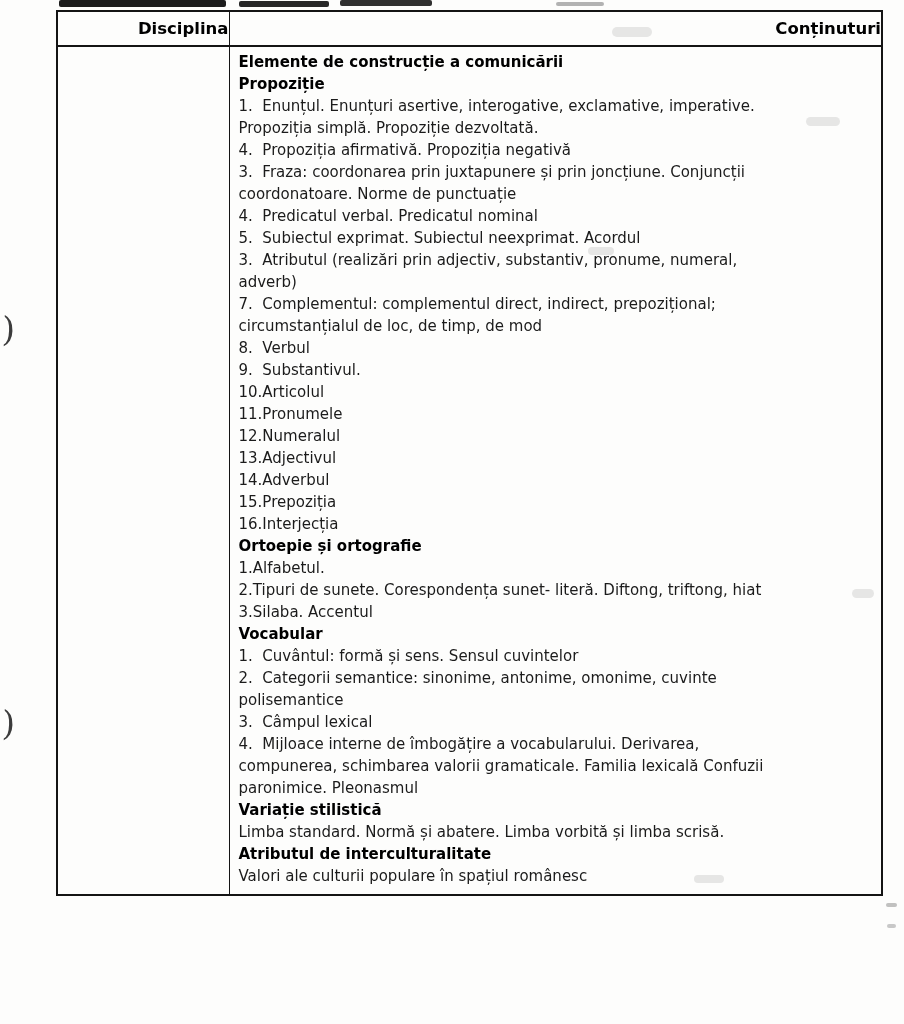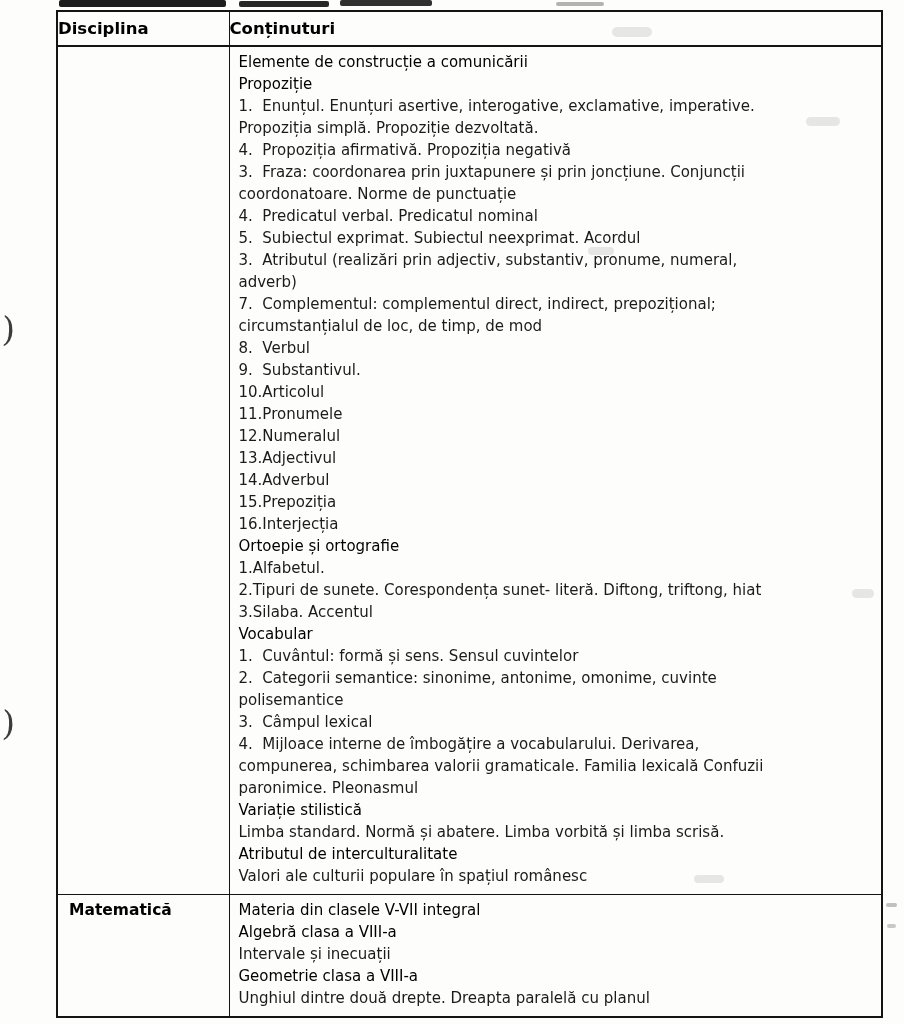--- a/index.html
+++ b/index.html
@@ -26,21 +26,21 @@
     border: 2px solid #141414;
   }
   col.c1 { width: 172px; }
   .doc-table th {
     border: 1.5px solid #141414;
     border-bottom: 2.5px solid #141414;
     height: 33px;
     font-size: 16.5px;
     font-weight: bold;
     color: #000;
-    text-align: left;
+    text-align: right;
     vertical-align: middle;
     padding: 0;
   }
   .doc-table td {
     border: 1.5px solid #141414;
     vertical-align: top;
   }
   .disc-cell {
     font-weight: bold;
     color: #000;
@@ -51,21 +51,21 @@
   .content-cell {
     font-size: 15px;
     line-height: 22px;
     padding: 4px 14px 7px 9px;
   }
   .line {
     white-space: pre-wrap;
     min-height: 22px;
   }
   .line.bold {
-    font-weight: normal;
+    font-weight: bold;
     color: #000;
   }
   
   .remnant {
     position: absolute;
     background: #1c1c1c;
     border-radius: 2px;
   }
   .r1 { left: 59px;  top: 0; width: 167px; height: 7px; }
   .r2 { left: 239px; top: 1px; width: 90px; height: 6px; background:#272727; }
@@ -167,26 +167,16 @@
             <div class="line">3.  Câmpul lexical</div>
             <div class="line">4.  Mijloace interne de îmbogățire a vocabularului. Derivarea,</div>
             <div class="line">compunerea, schimbarea valorii gramaticale. Familia lexicală Confuzii</div>
             <div class="line">paronimice. Pleonasmul</div>
             <div class="line bold">Variație stilistică</div>
             <div class="line">Limba standard. Normă și abatere. Limba vorbită și limba scrisă.</div>
             <div class="line bold">Atributul de interculturalitate</div>
             <div class="line">Valori ale culturii populare în spațiul românesc</div>
           </td>
         </tr>
-        <tr>
-          <td class="disc-cell">Matematică</td>
-          <td class="content-cell">
-            <div class="line bold">Materia din clasele V-VII integral</div>
-            <div class="line bold">Algebră clasa a VIII-a</div>
-            <div class="line">Intervale și inecuații</div>
-            <div class="line bold">Geometrie clasa a VIII-a</div>
-            <div class="line">Unghiul dintre două drepte. Dreapta paralelă cu planul</div>
-          </td>
-        </tr>
       </tbody>
   </table>
 
 </div>
 
 </body></html>

